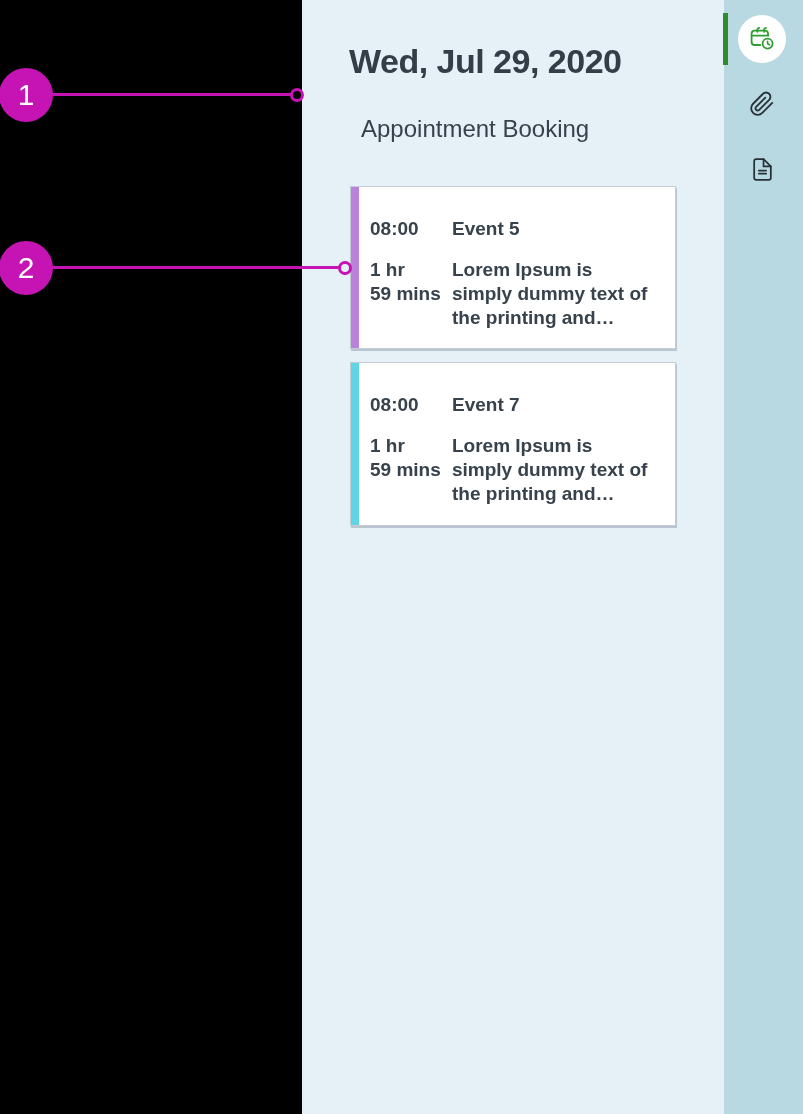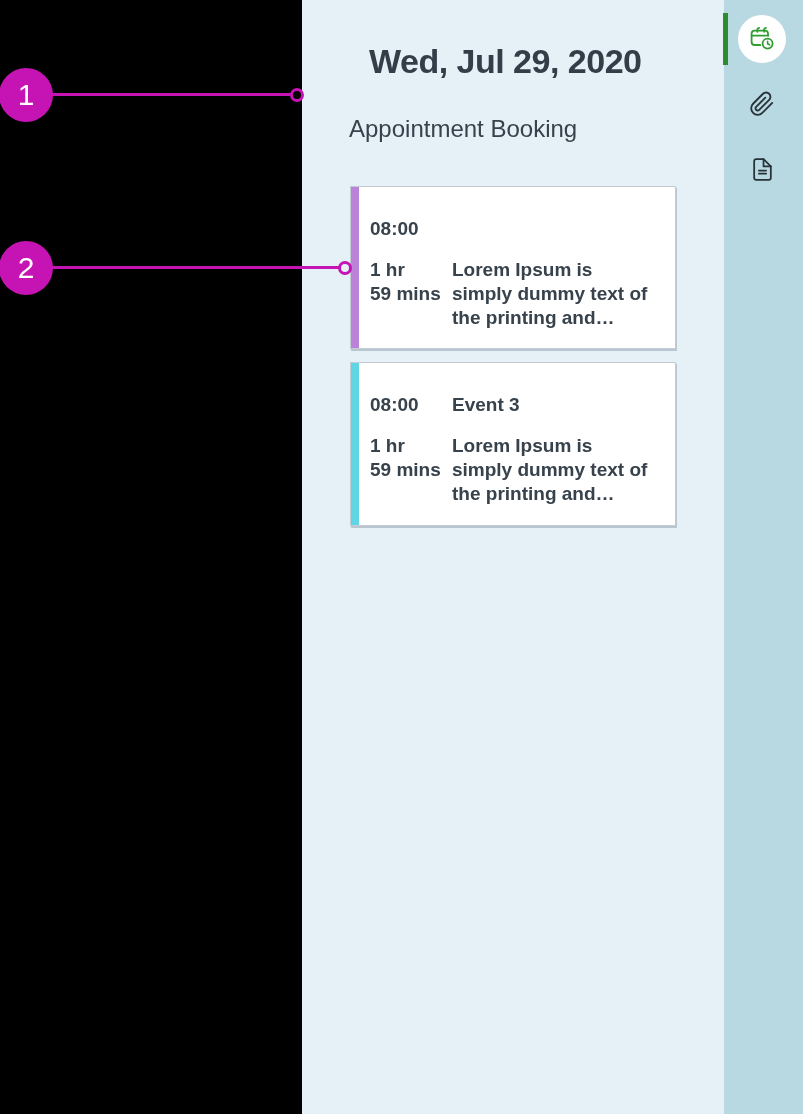--- a/index.html
+++ b/index.html
@@ -3,21 +3,21 @@
 <meta charset="utf-8">
 <style>
   html,body{margin:0;padding:0;}
   body{font-family:"Liberation Sans",sans-serif;background:#000;}
   .stage{position:relative;width:803px;height:1114px;background:#000;overflow:hidden;}
 
   
   .panel{position:absolute;left:302px;top:0;width:422px;height:1114px;background:#e5f1f7;}
 
   .date-title{position:absolute;left:349px;top:40px;font-size:34px;line-height:42px;
-    font-weight:700;letter-spacing:-0.5px;color:#333e48;margin-left:20px;}
+    font-weight:700;letter-spacing:-0.5px;color:#333e48;}
   .section-title{position:absolute;left:349px;top:114px;font-size:24px;line-height:30px;
     font-weight:500;color:#37424c;}
 
   
   .card{position:absolute;left:350px;width:326px;background:#fff;
     border:1px solid #c3ccd4;box-shadow:1px 2px 0 rgba(130,145,158,.45);box-sizing:border-box;font-weight:bold;}
   .card-1{top:186px;height:163px;}
   .card-2{top:362px;height:164px;}
   .card-strip{position:absolute;left:0;top:0;bottom:0;width:8px;}
   .card-row{position:absolute;left:19px;right:10px;display:flex;}
@@ -48,39 +48,40 @@
   .ring-1{left:290px;top:88px;}
   .ring-2{left:338px;top:261px;}
 </style>
 </head>
 <body>
 
 <div class="stage">
 
   <div class="panel">
     <div class="date-title" style="left:47px;position:absolute;">Wed, Jul 29, 2020</div>
-    <div class="section-title" style="left:47px;position:absolute;text-align:right;">Appointment Booking</div>
+    <div class="section-title" style="left:59px;position:absolute;text-align:right;">Appointment Booking</div>
   </div>
 
   <div class="card card-1">
     <div class="card-strip" style="background: rgb(187, 130, 218);"></div>
     <div class="card-row row-head">
       <div class="col-time">08:00</div>
+      <div class="col-main">Event 5</div>
     </div>
     <div class="card-row row-body">
       <div class="col-time">1 hr<br>59 mins</div>
       <div class="col-main">Lorem Ipsum is<br>simply dummy text of<br>the printing and…</div>
     </div>
   </div>
 
   <div class="card card-2">
     <div class="card-strip" style="background: rgb(98, 213, 229);"></div>
     <div class="card-row row-head">
       <div class="col-time">08:00</div>
-      <div class="col-main">Event 3</div>
+      <div class="col-main">Event 7</div>
     </div>
     <div class="card-row row-body">
       <div class="col-time">1 hr<br>59 mins</div>
       <div class="col-main">Lorem Ipsum is<br>simply dummy text of<br>the printing and…</div>
     </div>
   </div>
 
   <div class="sidebar">
     <div class="active-bar" style="background: rgb(46, 139, 46);"></div>
 

